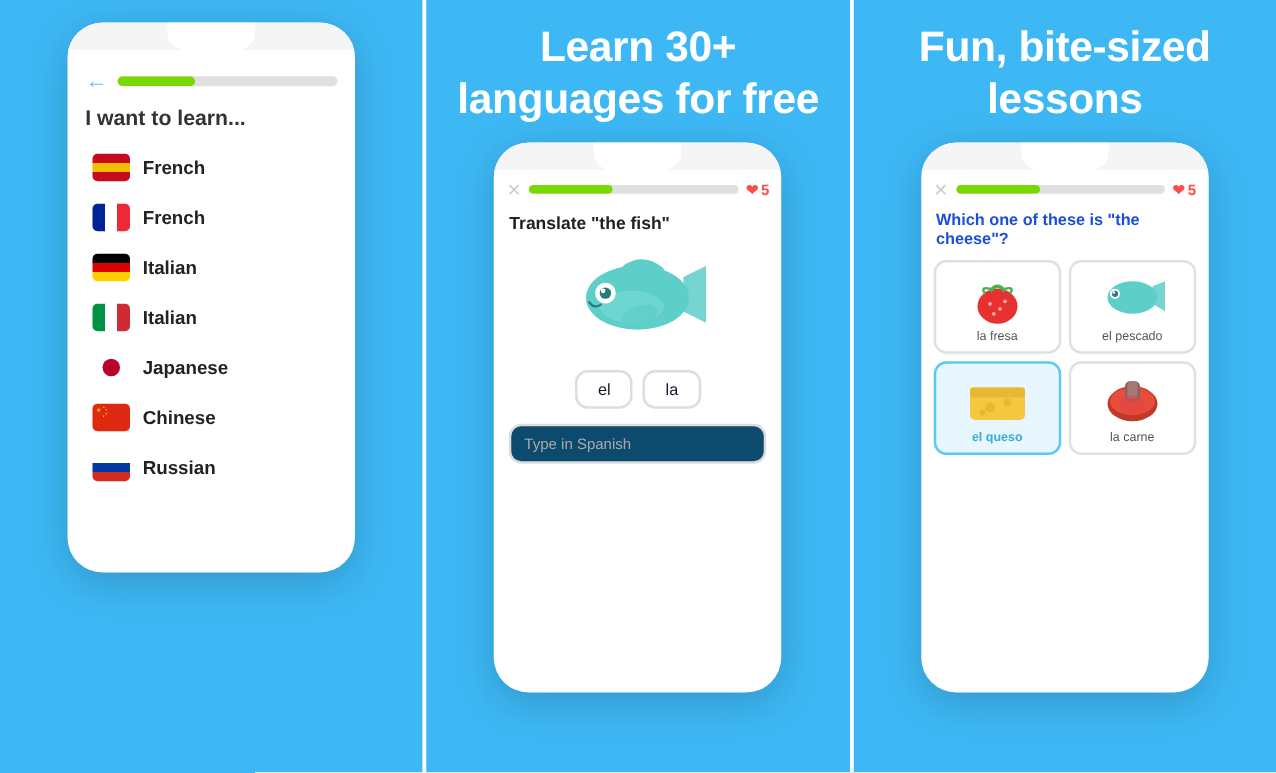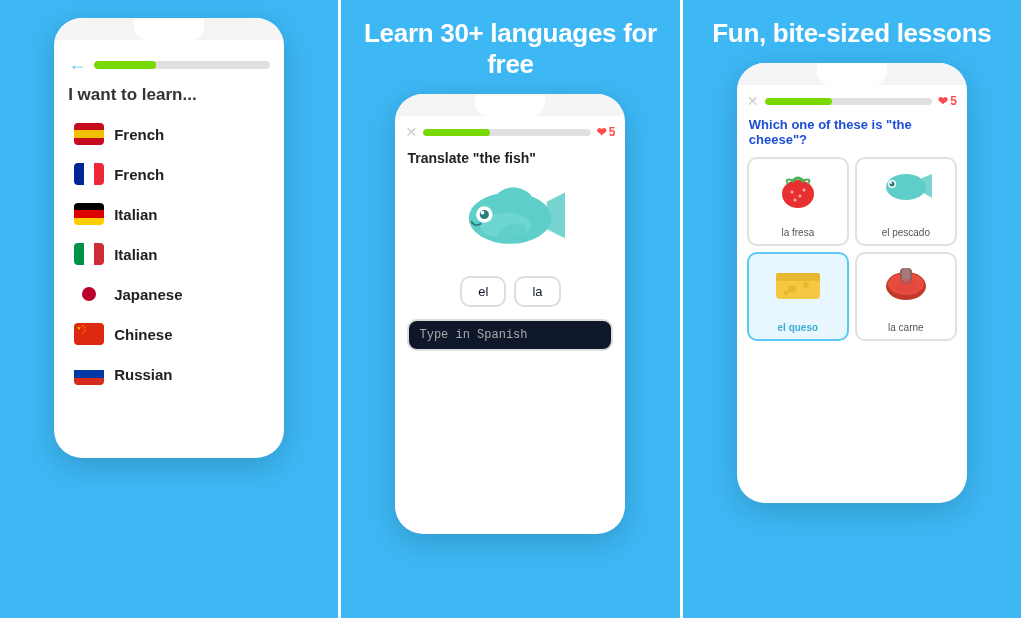--- a/index.html
+++ b/index.html
@@ -21,21 +21,21 @@
       justify-content: flex-start;
       padding: 18px 10px 10px;
       position: relative;
     }
     .panel + .panel {
       border-left: 3px solid #fff;
     }
 
     .panel-title {
       color: #fff;
-      font-size: 26px;
+      font-size: 34px;
       font-weight: 800;
       text-align: center;
       line-height: 1.2;
       margin-bottom: 14px;
       letter-spacing: -0.3px;
     }
 
     
     .phone {
       background: #fff;
@@ -224,22 +224,21 @@
       cursor: pointer;
     }
 
     .type-input {
       margin: 6px 12px;
       border: 2px solid #ddd;
       border-radius: 10px;
       padding: 7px 10px;
       font-size: 12px;
       color: #aaa;
-      background: #0f172a;
-      font-family: Liberation Mono, monospace;
+      background: #0c4a6e;
     }
 
     
     .which-prompt {
       font-size: 13px;
       font-weight: 700;
       color: #1d4ed8;
       padding: 6px 12px 10px;
     }
 
@@ -266,21 +265,21 @@
     .img-card-img {
       width: 56px;
       height: 46px;
       display: flex;
       align-items: center;
       justify-content: center;
     }
     .img-card-label {
       font-size: 10px;
       color: #555;
-      margin-top: 16px;
+      margin-top: 2px;
     }
     .img-card.selected .img-card-label {
       color: #3DADD4;
       font-weight: 700;
     }
   </style>
 </head>
 <body>
 
 <div class="panel">

